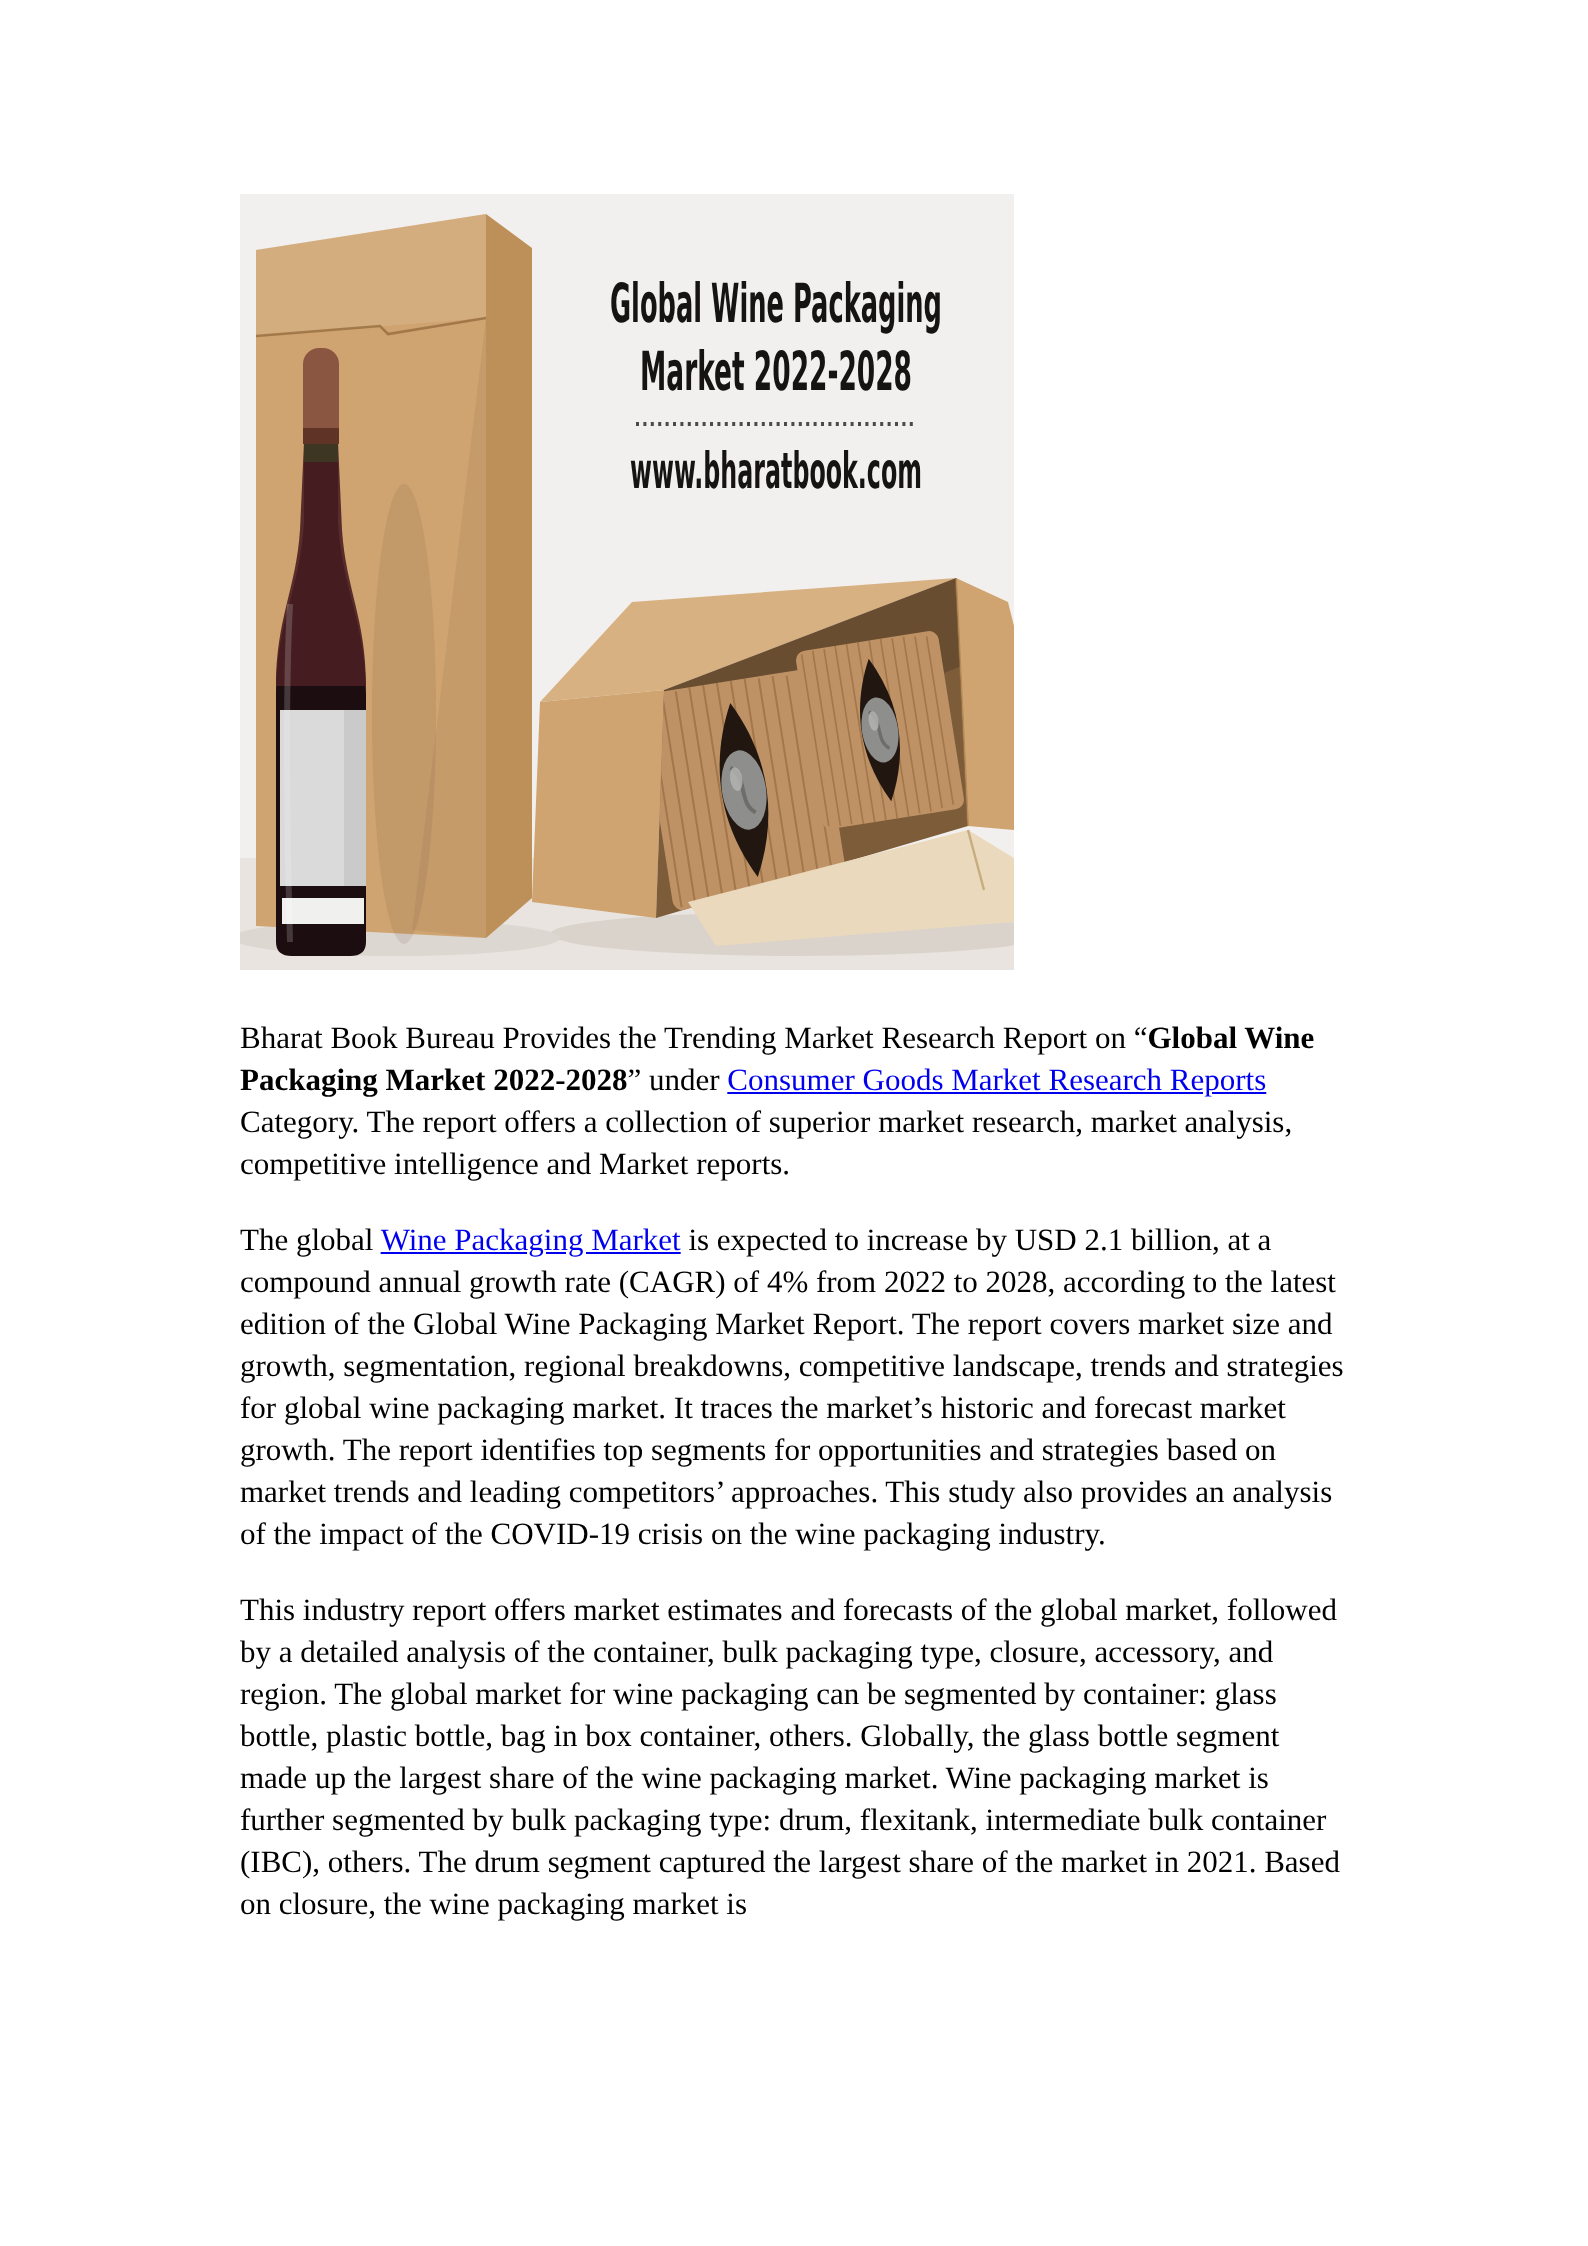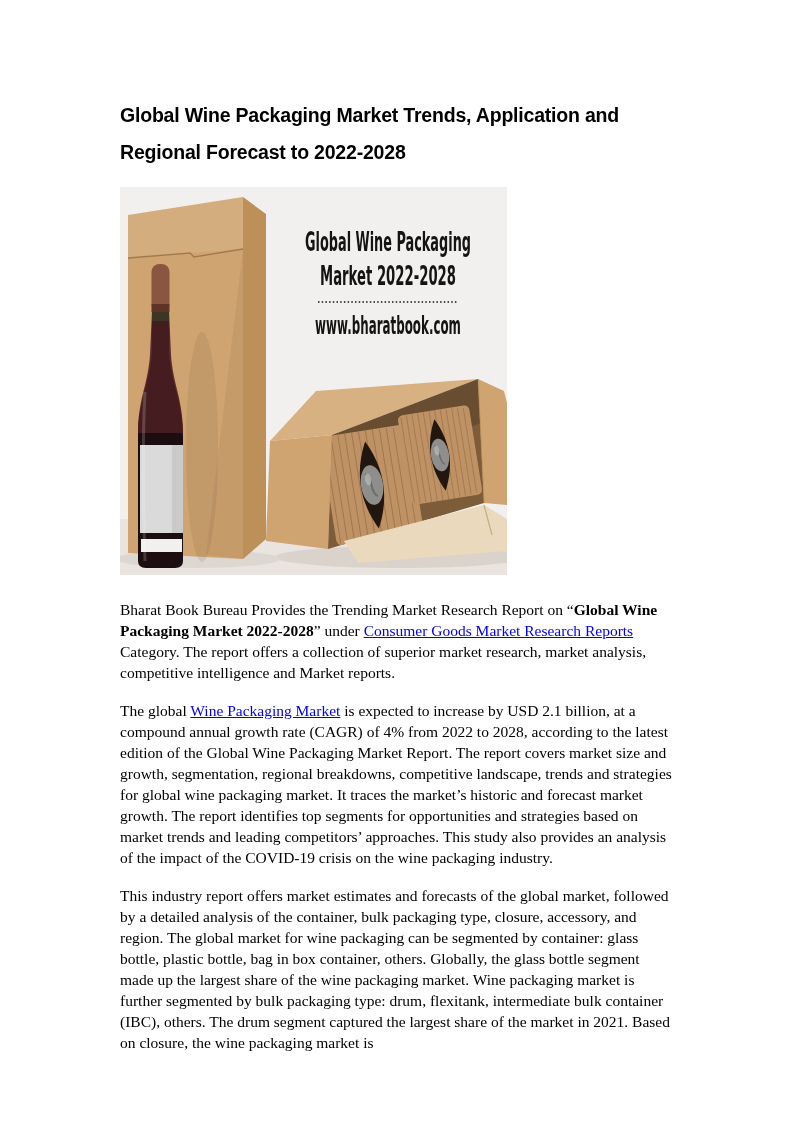--- a/index.html
+++ b/index.html
@@ -9,38 +9,37 @@
   .doc-title{
     margin:0 0 6px 0;
     font-family:"Liberation Sans", sans-serif;
     font-weight:bold;
     font-size:19.5px;
     line-height:37px;
     color:#000;
     letter-spacing:-0.2px;
     max-width:560px;
   }
-  .hero{width:387px;height:388px;margin:16px 0 24px 0;line-height:0;}
+  .hero{width:387px;height:388px;margin:0 0 24px 0;line-height:0;}
   .para{
     margin:17px 0 14px 0;
     font-size:15.5px;
     line-height:21px;
     max-width:557px;
   }
   .para .b{font-weight:bold;}
   .doc-link{color:#0000ee;text-decoration:underline;cursor:pointer;}
   .bannerTitle{font-family:"DejaVu Sans", sans-serif;font-weight:bold;font-size:27px;fill:#161412;}
   .bannerSite{font-family:"DejaVu Sans", sans-serif;font-weight:bold;font-size:25px;fill:#161412;}
 </style>
 </head>
 <body>
 
 <div class="page">
 
-  <h1 class="doc-title">Global Wine Packaging Market Trends, Application and Regional Forecast to 2022-2028</h1>
 
   <div class="hero">
     <svg viewBox="0 0 387 388" width="387" height="388" xmlns="http://www.w3.org/2000/svg">
       <defs>
         <clipPath id="intClip">
           <polygon points="212,248 358,192 364,316 208,362"></polygon>
         </clipPath>
         <g id="hcblock">
           <rect x="-44" y="-55" width="88" height="110" rx="6" fill="#bf9265"></rect>
           <path d="M-40,-53V53M-33,-54V54M-26,-54V54M-19,-55V55M-12,-55V55M-5,-55V55M2,-55V55M9,-55V55M16,-54V54M23,-54V54M30,-53V53M37,-52V52" stroke="#8a6036" stroke-width="1" opacity="0.55" fill="none"></path>

